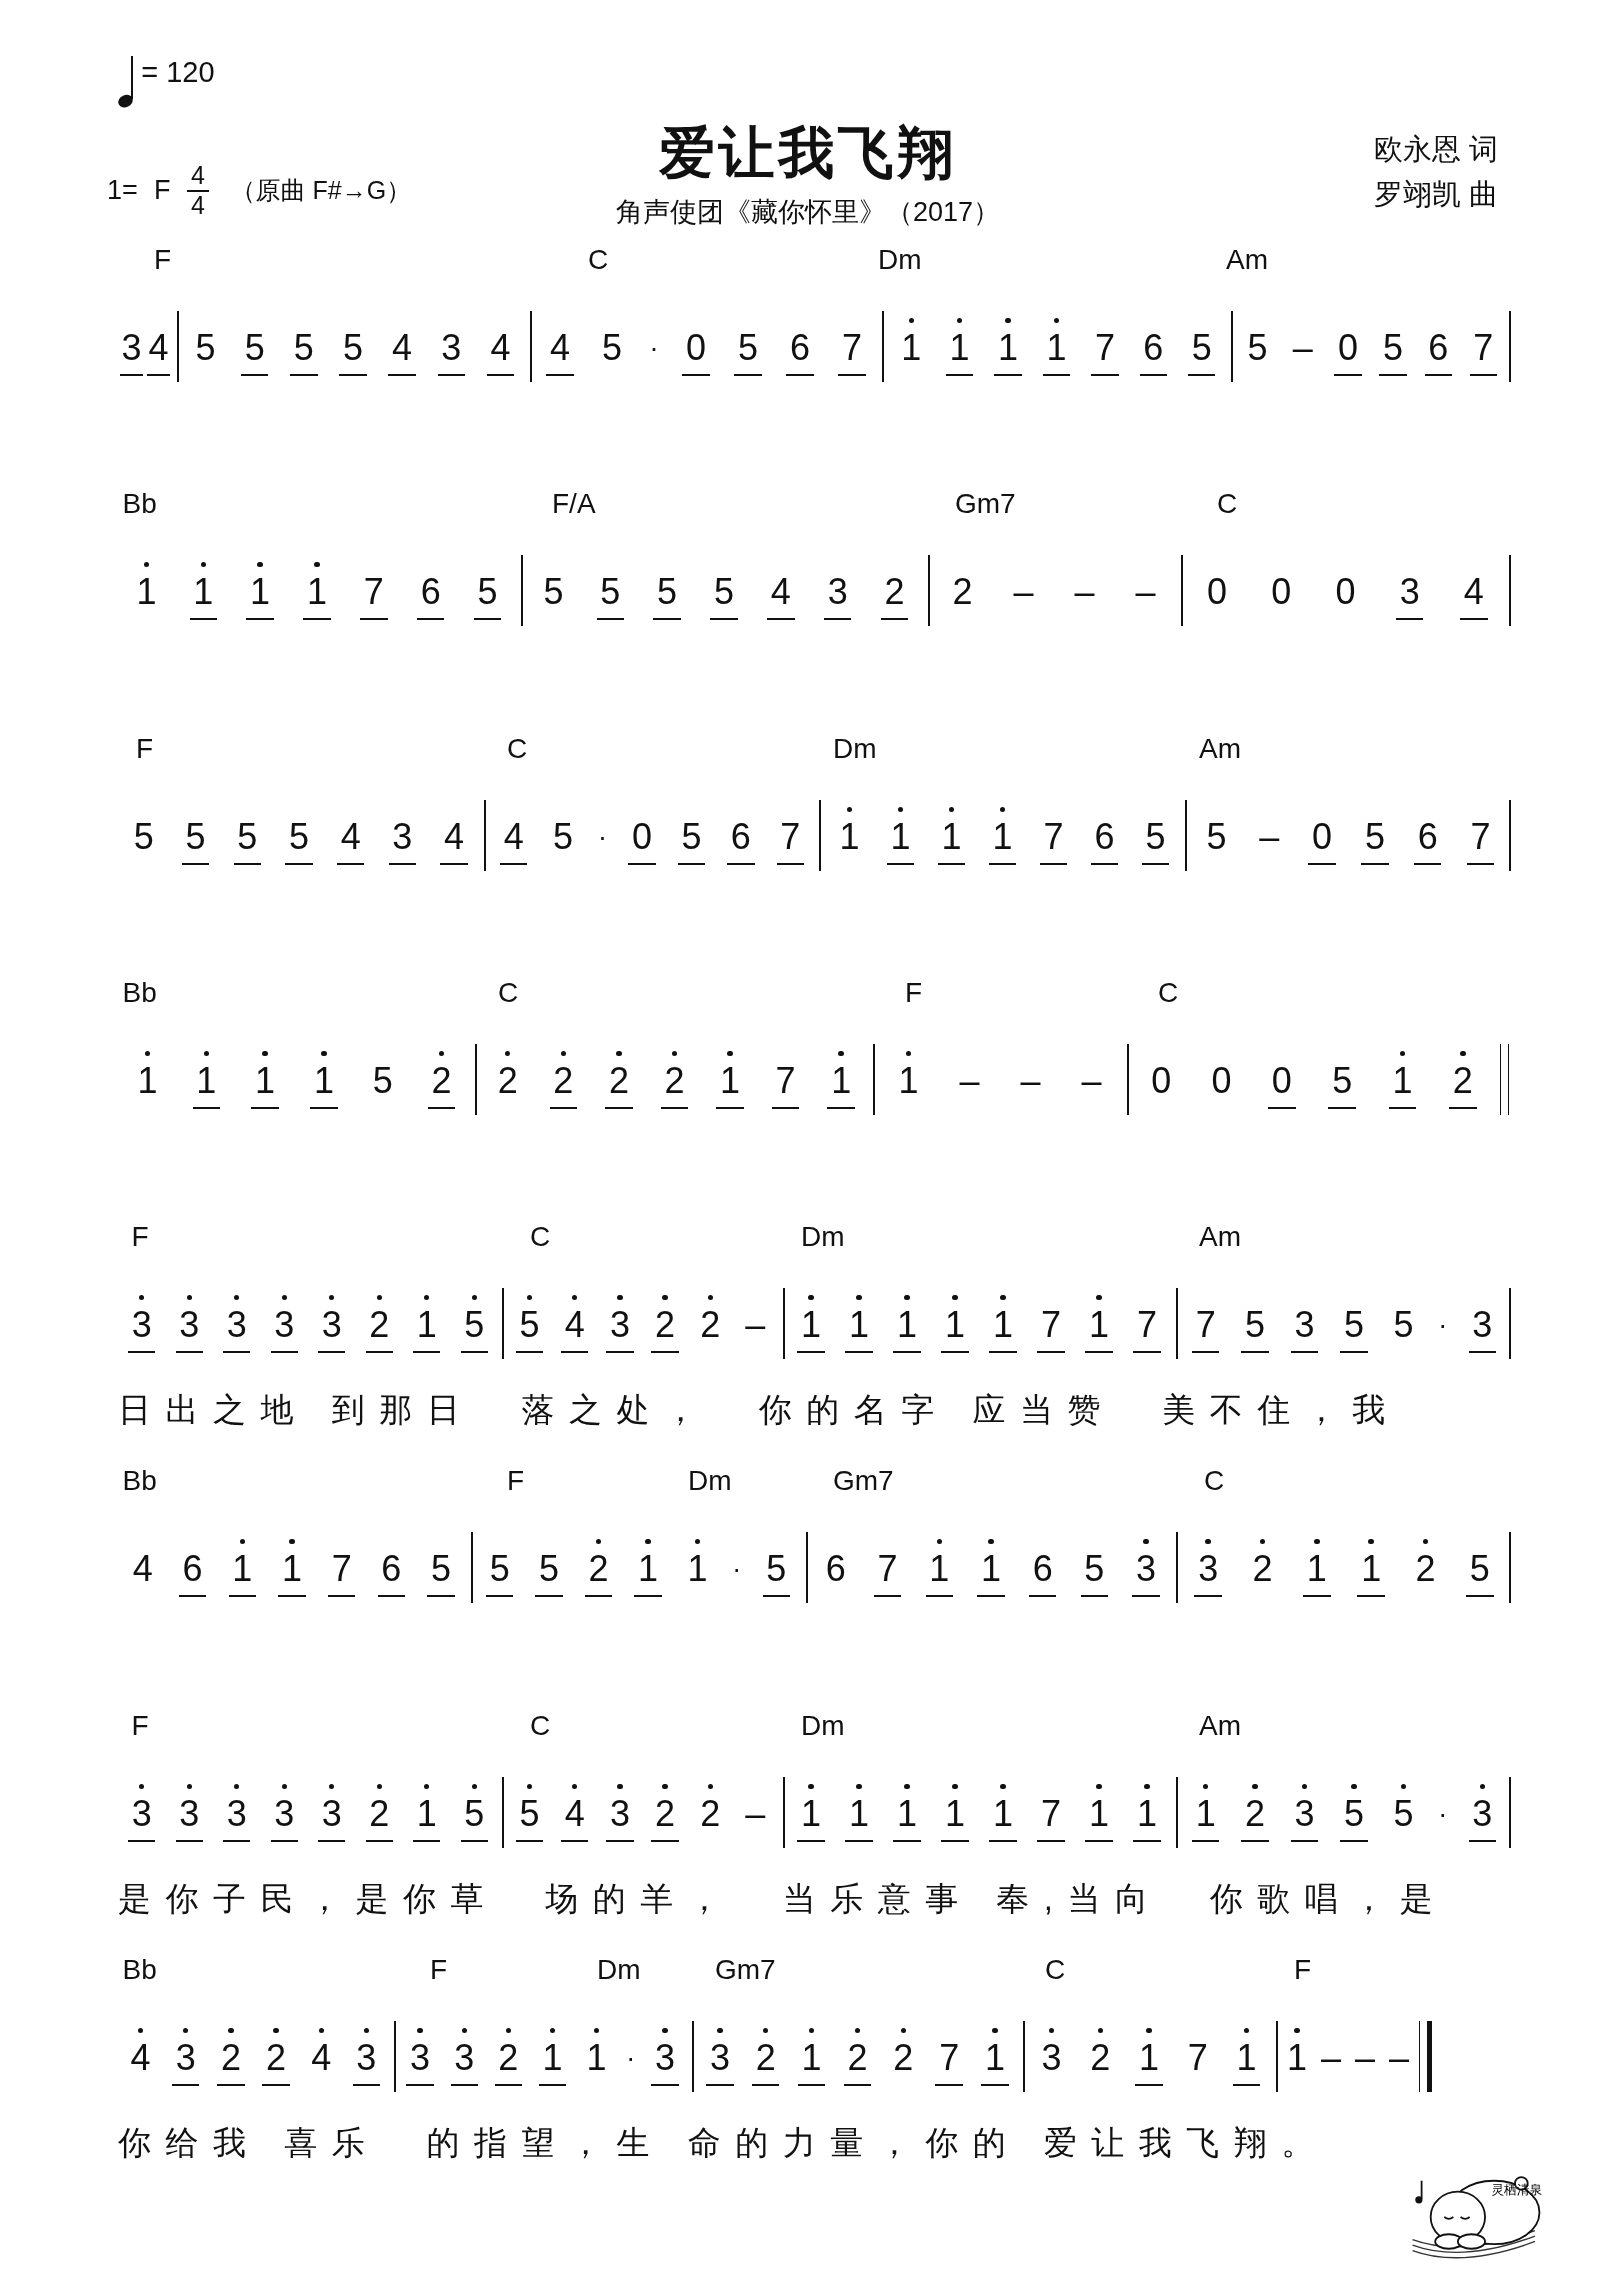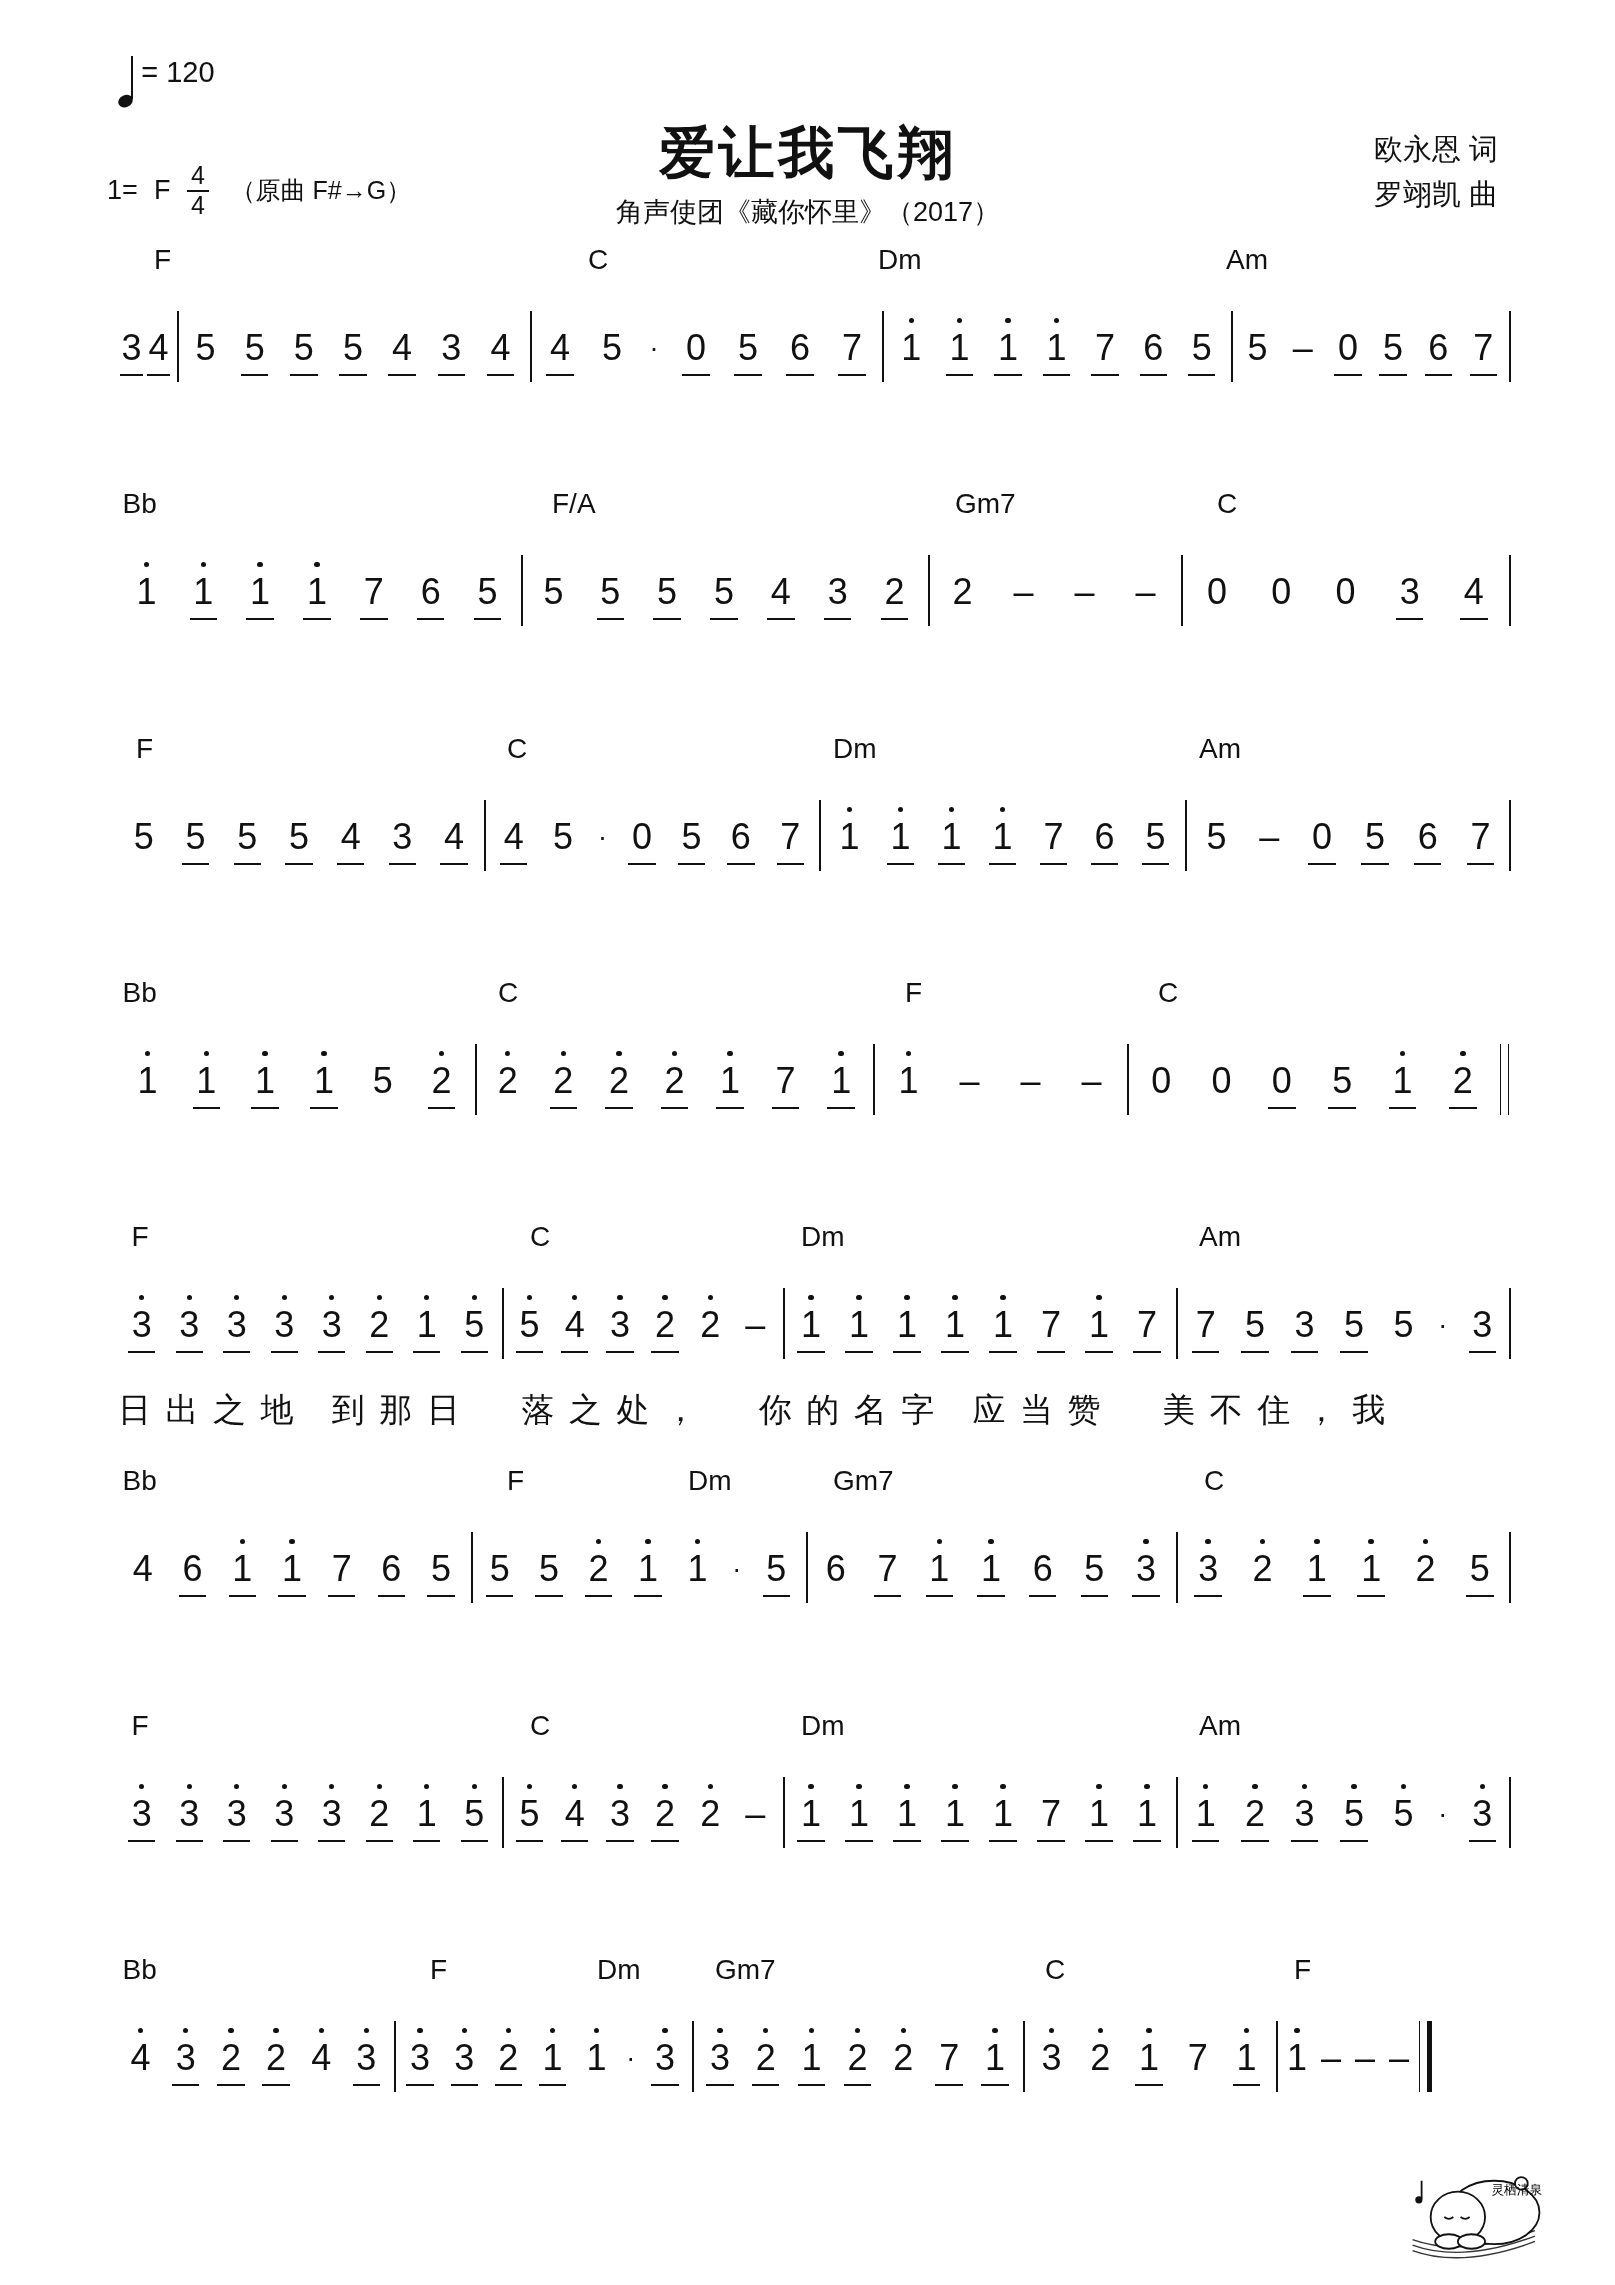--- a/index.html
+++ b/index.html
@@ -402,20 +402,21 @@
           <span class="note u1">5<span class="dot-hi"></span></span>
           <span class="note">5<span class="dot-hi"></span></span>
           <span class="aug">·</span>
           <span class="note u1">3<span class="dot-hi"></span></span>
         </div>
         <div class="barline" style="left: 384px;"></div>
         <div class="barline" style="left: 665px;"></div>
         <div class="barline" style="left: 1058px;"></div>
         <div class="barline" style="left: 1391px;"></div>
       </div>
+      <div class="lyrics-row">是你子民，是你草  场的羊，  当乐意事 奉,当向  你歌唱，是</div>
     </div>
     <div class="system" style="top: 1954px;">
       <div class="chord-row">
         <span class="chord" style="left: 4.5px;">Bb</span>
         <span class="chord" style="left: 312px;">F</span>
         <span class="chord" style="left: 479px;">Dm</span>
         <span class="chord" style="left: 597px;">Gm7</span>
         <span class="chord" style="left: 927px;">C</span>
         <span class="chord" style="left: 1176px;">F</span>
       </div>
@@ -458,20 +459,21 @@
           <span class="dash">–</span>
           <span class="dash">–</span>
           <span class="dash">–</span>
         </div>
         <div class="barline" style="left: 276px;"></div>
         <div class="barline" style="left: 574px;"></div>
         <div class="barline" style="left: 905px;"></div>
         <div class="barline" style="left: 1158px;"></div>
         <div class="barline final" style="left: 1301px;"></div>
       </div>
+      <div class="lyrics-row">你给我 喜乐  的指望，生 命的力量，你的 爱让我飞翔。</div>
     </div>
   </div>
 
 <div class="abs logo">
   <svg width="136" height="100" viewBox="0 0 150 110">
     <path d="M5 80 Q60 100 140 70" stroke="#333" fill="none" stroke-width="1.5"></path>
     <path d="M5 86 Q60 106 140 76" stroke="#333" fill="none" stroke-width="1.5"></path>
     <path d="M5 92 Q60 112 140 82" stroke="#333" fill="none" stroke-width="1.5"></path>
     <ellipse cx="95" cy="50" rx="50" ry="35" fill="#fff" stroke="#111" stroke-width="2"></ellipse>
     <circle cx="125" cy="18" r="7" fill="#fff" stroke="#111" stroke-width="2"></circle>

